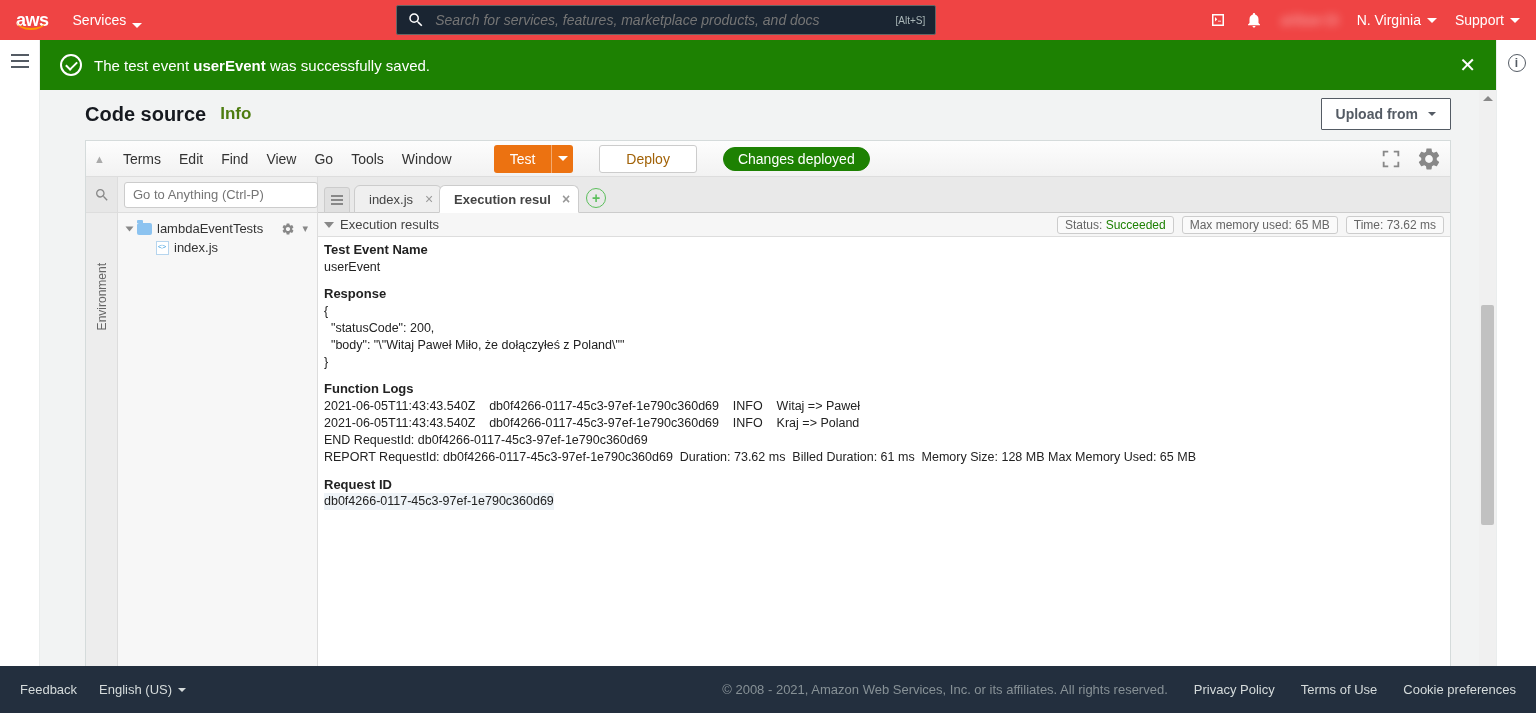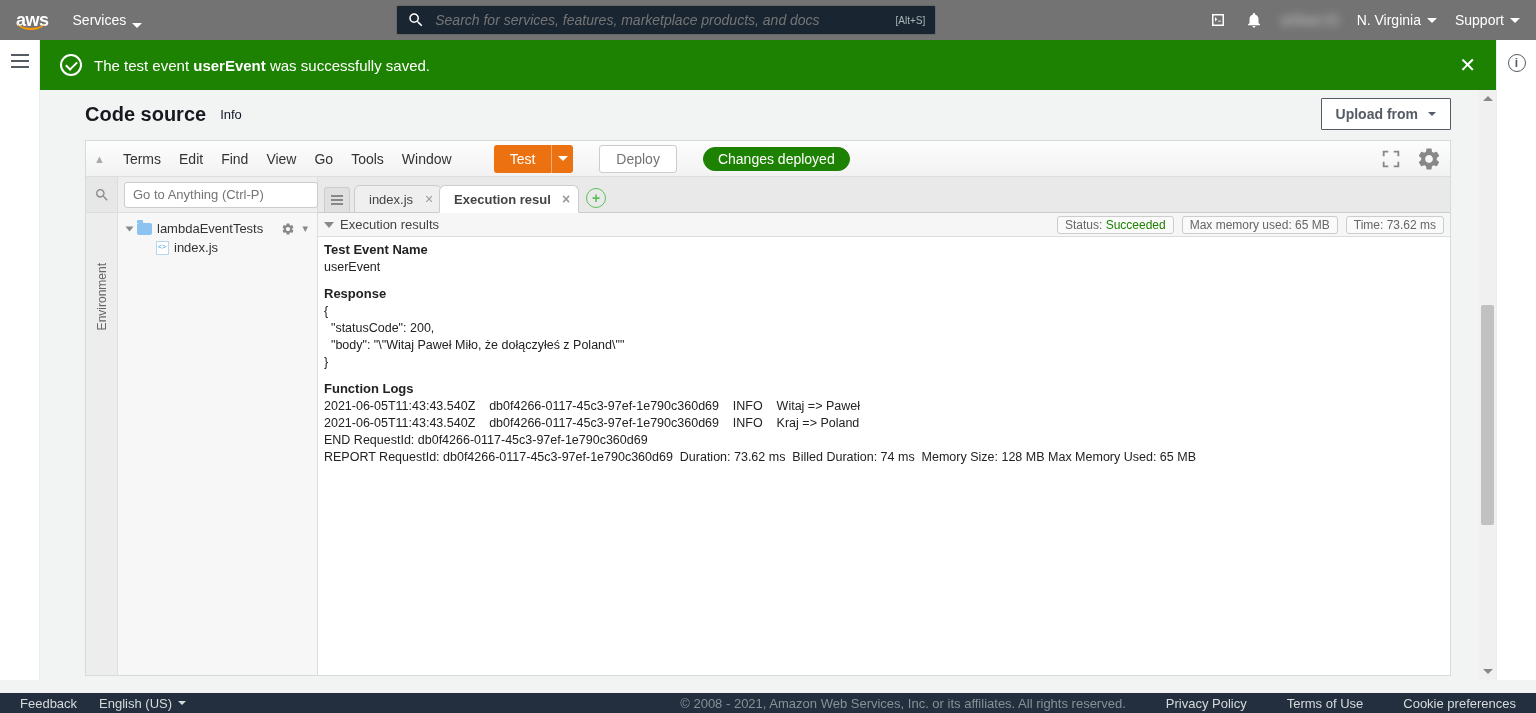--- a/index.html
+++ b/index.html
@@ -1,19 +1,19 @@
 <!DOCTYPE html>
 <html><head>
 <meta charset="utf-8">
 <style>
 * { margin: 0; padding: 0; box-sizing: border-box; font-family: "Amazon Ember", "Helvetica Neue", Arial, sans-serif; }
 body { width: 1536px; height: 713px; overflow: hidden; background: #f2f3f3; font-size: 14px; }
 
 
-.top-nav { height: 40px; background: #737373; display: flex; align-items: center; padding: 0 16px; color: #fff; }
+.top-nav { height: 40px; background: #ef4444; display: flex; align-items: center; padding: 0 16px; color: #fff; }
 .aws-logo { font-weight: 700; color: #fff; font-size: 18px; letter-spacing: -0.5px; margin-right: 24px; position: relative; }
 .aws-logo::after { content: ''; position: absolute; bottom: 1px; left: 1px; width: 28px; height: 6px; border-bottom: 2px solid #ff9900; border-radius: 0 0 50% 50% / 0 0 100% 100%; }
 .services-btn { display: flex; align-items: flex-end; gap: 6px; cursor: pointer; font-size: 14px; }
 .caret-down { width: 0; height: 0; border-left: 5px solid transparent; border-right: 5px solid transparent; border-top: 5px solid #fff; }
 .caret-down-sm { width: 0; height: 0; border-left: 4px solid transparent; border-right: 4px solid transparent; border-top: 4px solid #d5dbdb; }
 .caret-down-dark { width: 0; height: 0; border-left: 4px solid transparent; border-right: 4px solid transparent; border-top: 4px solid #545b64; }
 .search-bar { margin-left: 254px; width: 540px; height: 30px; background: #1a2532; border: 1px solid #666; border-radius: 2px; display: flex; align-items: center; padding: 0 10px; gap: 10px; }
 .search-bar input { flex: 1; background: transparent; border: none; color: #aab7b8; font-size: 14px; font-style: italic; outline: none; }
 .kbd { color: #aab7b8; font-size: 10px; font-style: normal; }
 .nav-right { margin-left: auto; display: flex; align-items: center; gap: 18px; }
@@ -44,33 +44,33 @@
 .scrollbar-right { position: absolute; right: 0; top: 0; bottom: 0; width: 17px; background: #f0f0f0; }
 .scroll-arrow-up { position:absolute; top:0; left:0; right:0; height:17px; display:flex; align-items:center; justify-content:center; }
 .scroll-arrow-down { position:absolute; bottom:0; left:0; right:0; height:17px; display:flex; align-items:center; justify-content:center; }
 .scroll-arrow-up::after { content:''; border-left:5px solid transparent; border-right:5px solid transparent; border-bottom:5px solid #888; }
 .scroll-arrow-down::after { content:''; border-left:5px solid transparent; border-right:5px solid transparent; border-top:5px solid #888; }
 .scroll-thumb { position:absolute; left:2px; right:2px; top: 215px; height: 220px; background:#c1c1c1; border-radius:2px; }
 
 
 .code-header { display: flex; align-items: center; padding: 8px 0 10px 0; }
 .code-title { font-size: 20px; font-weight: 700; color: #16191f; margin-right: 14px; }
-.info-link { color: #0f172a; font-size: 13px; font-weight: 400; cursor: pointer; }
+.info-link { color: #4d7c0f; font-size: 17px; font-weight: 700; cursor: pointer; }
 .upload-btn { margin-left: auto; height: 32px; border: 1px solid #545b64; background: #fff; padding: 0 14px; display: flex; align-items: center; gap: 10px; font-size: 14px; font-weight: 700; color: #545b64; cursor: pointer; border-radius: 1px; }
 
 
 .ide { border: 1px solid #d5dbdb; background: #fff; }
 .ide-toolbar { height: 36px; background: linear-gradient(#fdfdfd, #f2f2f2); border-bottom: 1px solid #ddd; display: flex; align-items: center; padding: 0 8px; gap: 18px; font-size: 14px; color: #333; }
 .tb-arrow { color: #aaa; font-size: 11px; cursor: pointer; }
 .tb-item { cursor: pointer; }
 .tb-spacer { width: 6px; }
 .test-btn { height: 28px; background: #ec7211; color: #fff; border: none; padding: 0 16px; font-size: 14px; font-weight: 400; border-radius: 3px 0 0 3px; cursor: pointer; }
 .test-btn-group { display: flex; }
 .test-dropdown { width: 22px; height: 28px; background: #ec7211; border: none; border-left: 1px solid rgba(255,255,255,0.4); border-radius: 0 3px 3px 0; display: flex; align-items: center; justify-content: center; cursor: pointer; }
-.deploy-btn { height: 28px; margin-left: 8px; background: #fff; border: 1px solid #ccc; color: #737373; padding: 0 16px; border-radius: 3px; font-size: 14px; cursor: pointer; }
+.deploy-btn { height: 28px; margin-left: 8px; background: #fff; border: 1px solid #ccc; color: #a16207; padding: 0 26px; border-radius: 3px; font-size: 14px; cursor: pointer; }
 .deployed-pill { margin-left: 8px; background: #1d8102; color: #fff; border: 1px solid #1d8102; border-radius: 14px; padding: 3px 14px; font-size: 14px; }
 .toolbar-right { margin-left: auto; display: flex; align-items: center; gap: 14px; }
 .fullscreen-icon, .gear-icon { width: 22px; height: 22px; fill: #888; cursor: pointer; }
 .gear-icon-large { width: 26px; height: 26px; }
 
 
 .ide-body { display: flex; height: 498px; }
 .env-rail { width: 32px; background: #ededed; display: flex; flex-direction: column; align-items: center; border-right: 1px solid #ddd; }
 .env-label { writing-mode: vertical-rl; transform: rotate(180deg); font-size: 12px; color: #666; padding: 15px 0; margin-top: 35px;}
 .env-search-row { height: 36px; width:100%; border-bottom:1px solid #ddd; display:flex; align-items:center; justify-content:center; background:#e7e7e7; }
@@ -105,23 +105,23 @@
 .chip .succ { color: #1d8102; font-weight:400; }
 
 .results-body { padding: 4px 6px; font-family: "Courier New", monospace; font-size: 12.5px; line-height: 1.35; color: #222; overflow:auto; }
 .res-label { font-weight: 700; font-family: "Helvetica Neue", Arial, sans-serif; font-size:13px; }
 .res-section { margin-top: 10px; }
 .res-section:first-child { margin-top: 0; }
 .json-line, .log-line { white-space: pre; }
 .highlight-row { background:#eef3f7; display:inline-block; }
 
 
-.footer { position: absolute; bottom: 0; left: 0; right: 0; height: 20px; background: #232f3e; color: #d5dbdb; display: flex; align-items: center; padding: 0 20px; font-size: 13px; }
+.footer { position: absolute; bottom: 0; left: 0; right: 0; height: 47px; background: #232f3e; color: #d5dbdb; display: flex; align-items: center; padding: 0 20px; font-size: 13px; }
 .footer-left { display: flex; gap: 22px; align-items: center; }
-.footer-right { margin-left: auto; display: flex; gap: 40px; align-items: center; }
+.footer-right { margin-left: auto; display: flex; gap: 26px; align-items: center; }
 .footer a { color: #d5dbdb; text-decoration: none; cursor: pointer; }
 .lang-sel { display:flex; align-items:center; gap:6px; cursor:pointer; }
 </style>
 </head>
 <body>
 
 <div class="top-nav">
   <div class="aws-logo">aws</div>
   <div class="services-btn">
     <span>Services</span>
@@ -283,21 +283,25 @@
               <div class="json-line">{</div>
               <div class="json-line">  "statusCode": 200,</div>
               <div class="json-line">  "body": "\"Witaj Paweł Miło, że dołączyłeś z Poland\""</div>
               <div class="json-line">}</div>
             </div>
             <div class="res-section">
               <div class="res-label">Function Logs</div>
               <div class="log-line">2021-06-05T11:43:43.540Z    db0f4266-0117-45c3-97ef-1e790c360d69    INFO    Witaj =&gt; Paweł</div>
               <div class="log-line">2021-06-05T11:43:43.540Z    db0f4266-0117-45c3-97ef-1e790c360d69    INFO    Kraj =&gt; Poland</div>
               <div class="log-line">END RequestId: db0f4266-0117-45c3-97ef-1e790c360d69</div>
-              <div class="log-line">REPORT RequestId: db0f4266-0117-45c3-97ef-1e790c360d69  Duration: 73.62 ms  Billed Duration: 74 ms  Memory Size: 128 MB Max Memory Used: 65 MB</div>
+              <div class="log-line">REPORT RequestId: db0f4266-0117-45c3-97ef-1e790c360d69  Duration: 73.62 ms  Billed Duration: 61 ms  Memory Size: 128 MB Max Memory Used: 65 MB</div>
+            </div>
+            <div class="res-section">
+              <div class="res-label">Request ID</div>
+              <div><span class="highlight-row">db0f4266-0117-45c3-97ef-1e790c360d69</span></div>
             </div>
           </div>
         </div>
       </div>
     </div>
 
     <div class="scrollbar-right">
       <div class="scroll-arrow-up"></div>
       <div class="scroll-thumb"></div>
       <div class="scroll-arrow-down"></div>

